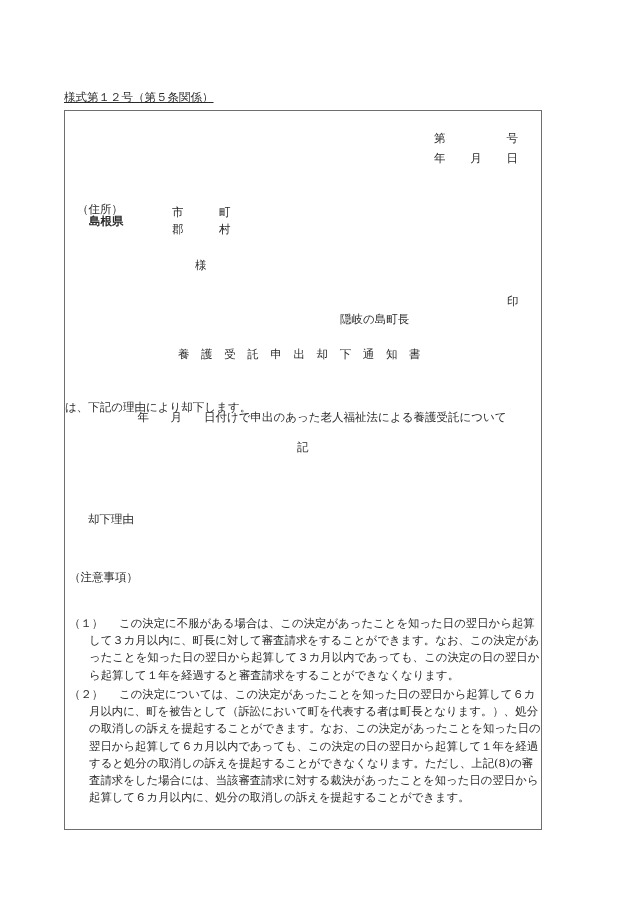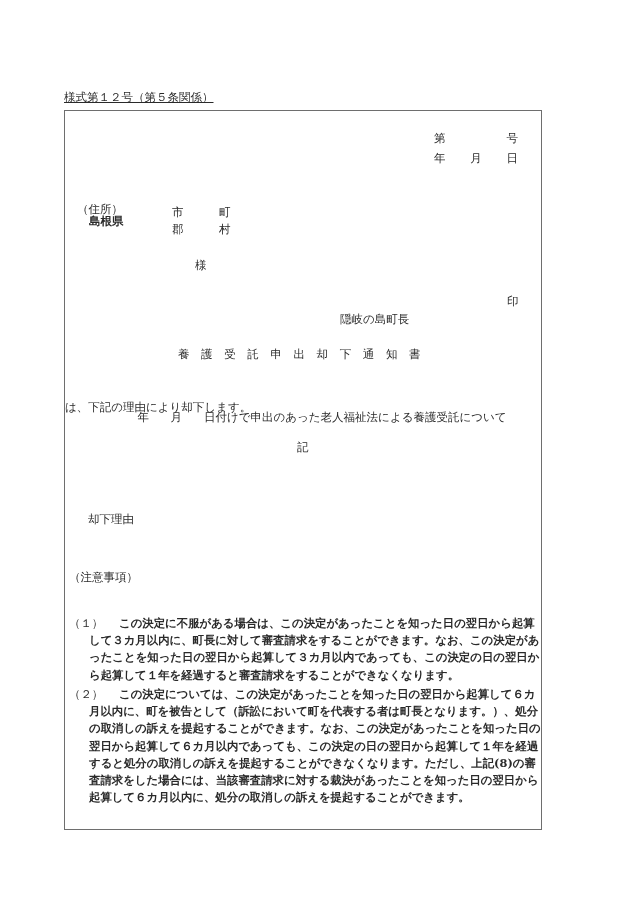--- a/index.html
+++ b/index.html
@@ -31,21 +31,21 @@
     .body-line1 .mo { display: inline-block; width: 33px; text-align: right; }
     .body-line1 .dy { display: inline-block; width: 22px; }
     .body-line2 { left: 65px; top: 400px; }
     .ki { left: 297px; top: 440px; }
     .reason { left: 88px; top: 512px; font-family: Liberation Serif, serif; }
     .notes-head { left: 69px; top: 570px; }
     .note {
       position: absolute; left: 69px; width: 474px; font-size: 11.4px; line-height: 17.2px;
     }
     .note .num { position: absolute; left: 0; top: 0; }
-    .note .txt { display: block; padding-left: 20px; text-indent: 30px; white-space: normal; word-break: break-all; font-weight: bold; }
+    .note .txt { display: block; padding-left: 20px; text-indent: 30px; white-space: normal; word-break: break-all; }
     .note1 { top: 615px; }
     .note2 { top: 686px; }
   </style>
 </head>
 <body>
 
 <div class="abs form-label">様式第１２号（第５条関係）</div>
 
 <div class="frame"></div>
 

